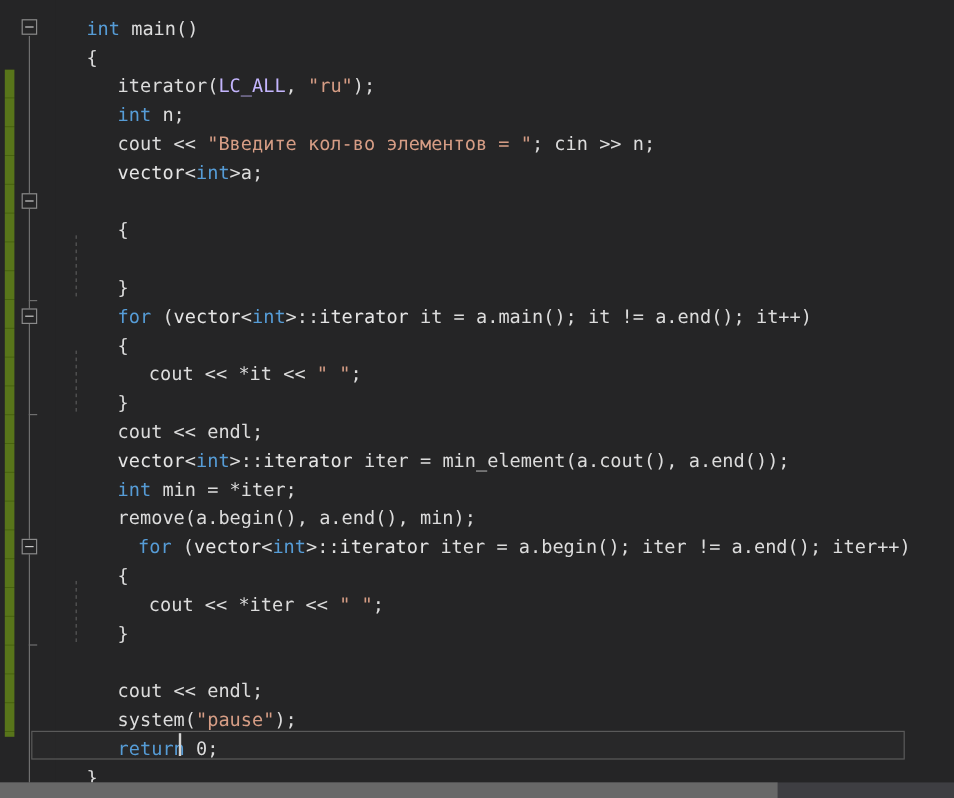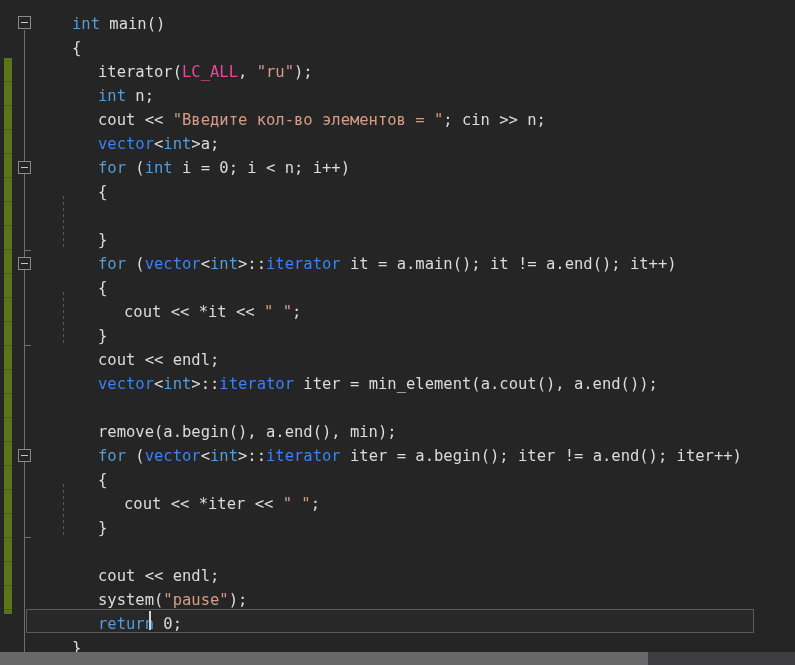--- a/index.html
+++ b/index.html
@@ -131,23 +131,23 @@
   #caret {
     position: absolute;
     width: 2px;
     height: 19px;
     background: #d4d4d4;
     z-index: 6;
   }
 
   
   .kw   { color: #569cd6; }   
-  .typ  { color: #3b82f6; }   
+  .typ  { color: #e5e5e5; }   
   .str  { color: #d69d85; }   
-  .mac  { color: #ec4899; }   
+  .mac  { color: #c4b5fd; }   
   .pl   { color: #dcdcdc; }   
 
   
   #hscroll-track {
     position: absolute;
     left: 0;
     bottom: 0;
     width: 795px;
     height: 13px;
     background: #3e3e42;
@@ -187,31 +187,31 @@
 
   <div id="current-line-box" style="top: 609px; left: 26px; width: 728px;"></div>
 
   <div id="code">
       <div class="line" style="top: 12px; left: 72px;"><span class="kw">int</span><span class="pl"> main()</span></div>
       <div class="line" style="top: 36px; left: 72px;"><span class="pl">{</span></div>
       <div class="line" style="top: 60px; left: 98px;"><span class="pl">iterator(</span><span class="mac">LC_ALL</span><span class="pl">, </span><span class="str">"ru"</span><span class="pl">);</span></div>
       <div class="line" style="top: 84px; left: 98px;"><span class="kw">int</span><span class="pl"> n;</span></div>
       <div class="line" style="top: 108px; left: 98px;"><span class="pl">cout &lt;&lt; </span><span class="str">"Введите кол-во элементов = "</span><span class="pl">; cin &gt;&gt; n;</span></div>
       <div class="line" style="top: 132px; left: 98px;"><span class="typ">vector</span><span class="pl">&lt;</span><span class="kw">int</span><span class="pl">&gt;a;</span></div>
-      <div class="line" style="top: 156px; left: 98px;"><span class="kw">for</span><span class="pl"> (</span><span class="kw">int</span><span class="pl"> i = 0; i &lt; n; i++)</span></div>
       <div class="line" style="top: 180px; left: 98px;"><span class="pl">{</span></div>
       <div class="line" style="top: 228px; left: 98px;"><span class="pl">}</span></div>
       <div class="line" style="top: 252px; left: 98px;"><span class="kw">for</span><span class="pl"> (</span><span class="typ">vector</span><span class="pl">&lt;</span><span class="kw">int</span><span class="pl">&gt;::</span><span class="typ">iterator</span><span class="pl"> it = a.main(); it != a.end(); it++)</span></div>
       <div class="line" style="top: 276px; left: 98px;"><span class="pl">{</span></div>
       <div class="line" style="top: 300px; left: 124px;"><span class="pl">cout &lt;&lt; *it &lt;&lt; </span><span class="str">" "</span><span class="pl">;</span></div>
       <div class="line" style="top: 324px; left: 98px;"><span class="pl">}</span></div>
       <div class="line" style="top: 348px; left: 98px;"><span class="pl">cout &lt;&lt; endl;</span></div>
       <div class="line" style="top: 372px; left: 98px;"><span class="typ">vector</span><span class="pl">&lt;</span><span class="kw">int</span><span class="pl">&gt;::</span><span class="typ">iterator</span><span class="pl"> iter = min_element(a.cout(), a.end());</span></div>
+      <div class="line" style="top: 396px; left: 98px;"><span class="kw">int</span><span class="pl"> min = *iter;</span></div>
       <div class="line" style="top: 420px; left: 98px;"><span class="pl">remove(a.begin(), a.end(), min);</span></div>
-      <div class="line" style="top: 444px; left: 98px;"><span class="kw">for</span><span class="pl"> (</span><span class="typ">vector</span><span class="pl">&lt;</span><span class="kw">int</span><span class="pl">&gt;::</span><span class="typ">iterator</span><span class="pl"> iter = a.begin(); iter != a.end(); iter++)</span></div>
+      <div class="line" style="top: 444px; left: 115px;"><span class="kw">for</span><span class="pl"> (</span><span class="typ">vector</span><span class="pl">&lt;</span><span class="kw">int</span><span class="pl">&gt;::</span><span class="typ">iterator</span><span class="pl"> iter = a.begin(); iter != a.end(); iter++)</span></div>
       <div class="line" style="top: 468px; left: 98px;"><span class="pl">{</span></div>
       <div class="line" style="top: 492px; left: 124px;"><span class="pl">cout &lt;&lt; *iter &lt;&lt; </span><span class="str">" "</span><span class="pl">;</span></div>
       <div class="line" style="top: 516px; left: 98px;"><span class="pl">}</span></div>
       <div class="line" style="top: 540px; left: 98px;"><span class="pl"></span></div>
       <div class="line" style="top: 564px; left: 98px;"><span class="pl">cout &lt;&lt; endl;</span></div>
       <div class="line" style="top: 588px; left: 98px;"><span class="pl">system(</span><span class="str">"pause"</span><span class="pl">);</span></div>
       <div class="line" style="top: 612px; left: 98px;"><span class="kw">return</span><span class="pl"> 0;</span></div>
       <div class="line" style="top: 636px; left: 72px;"><span class="pl">}</span></div>
     </div>
 

